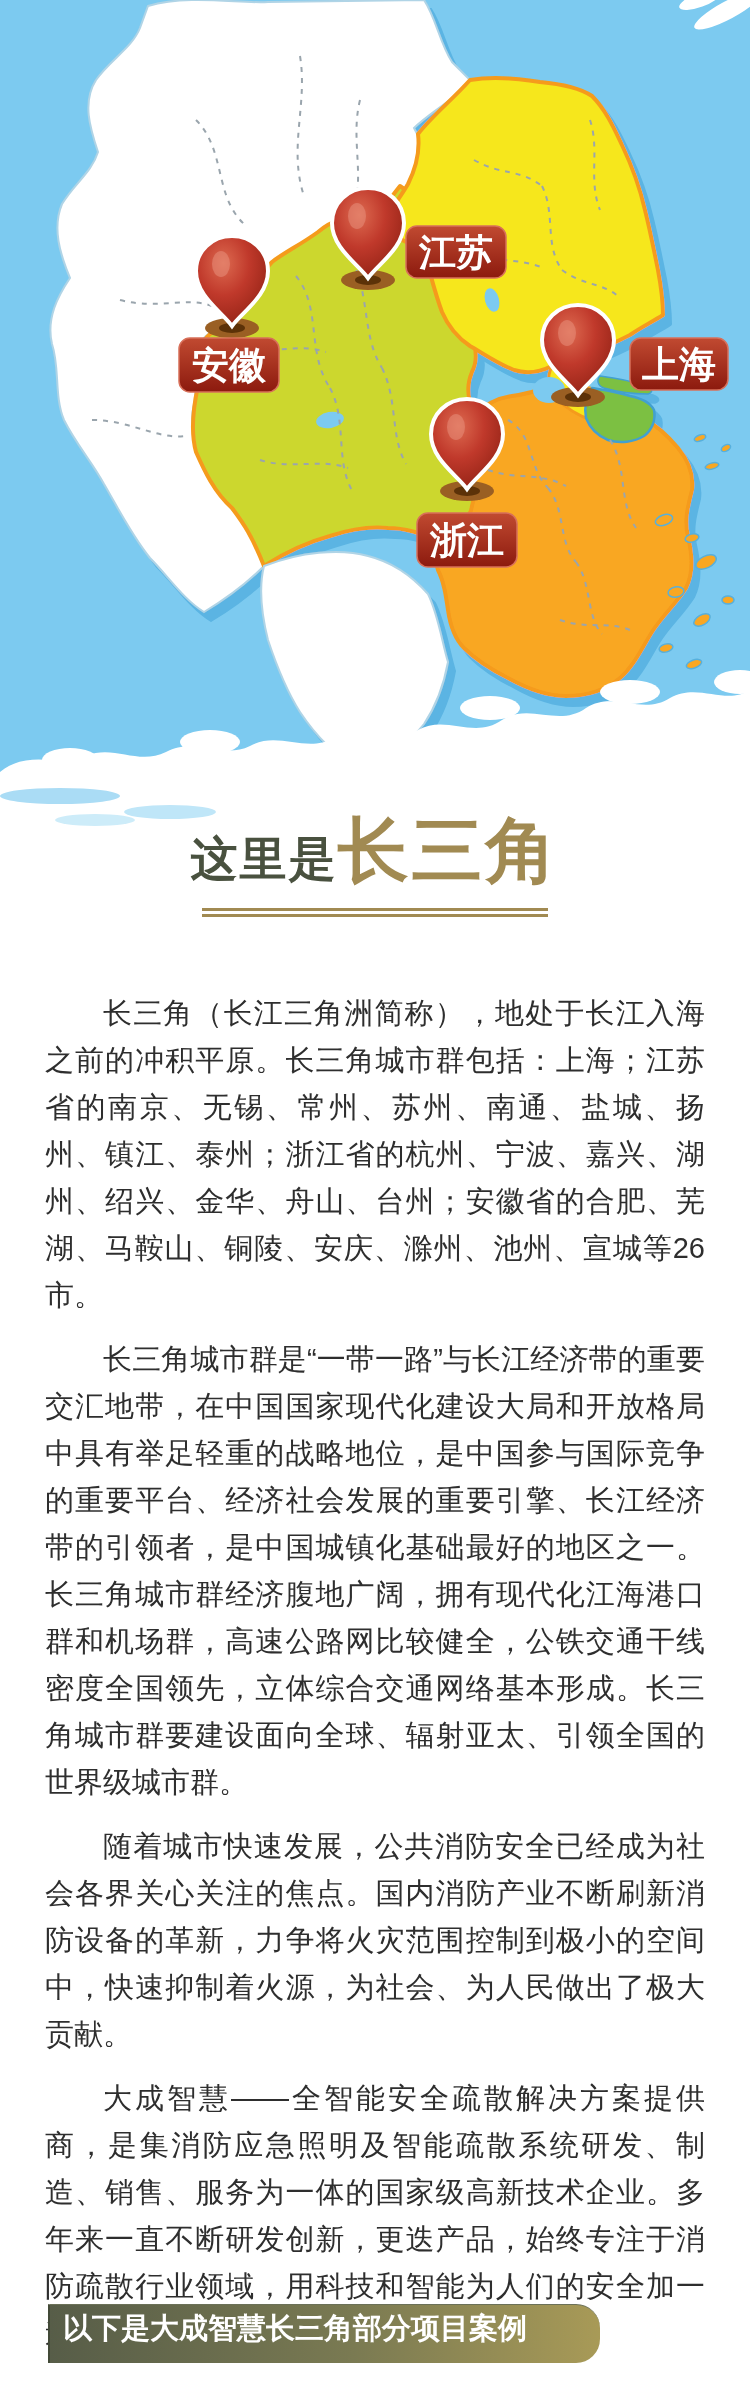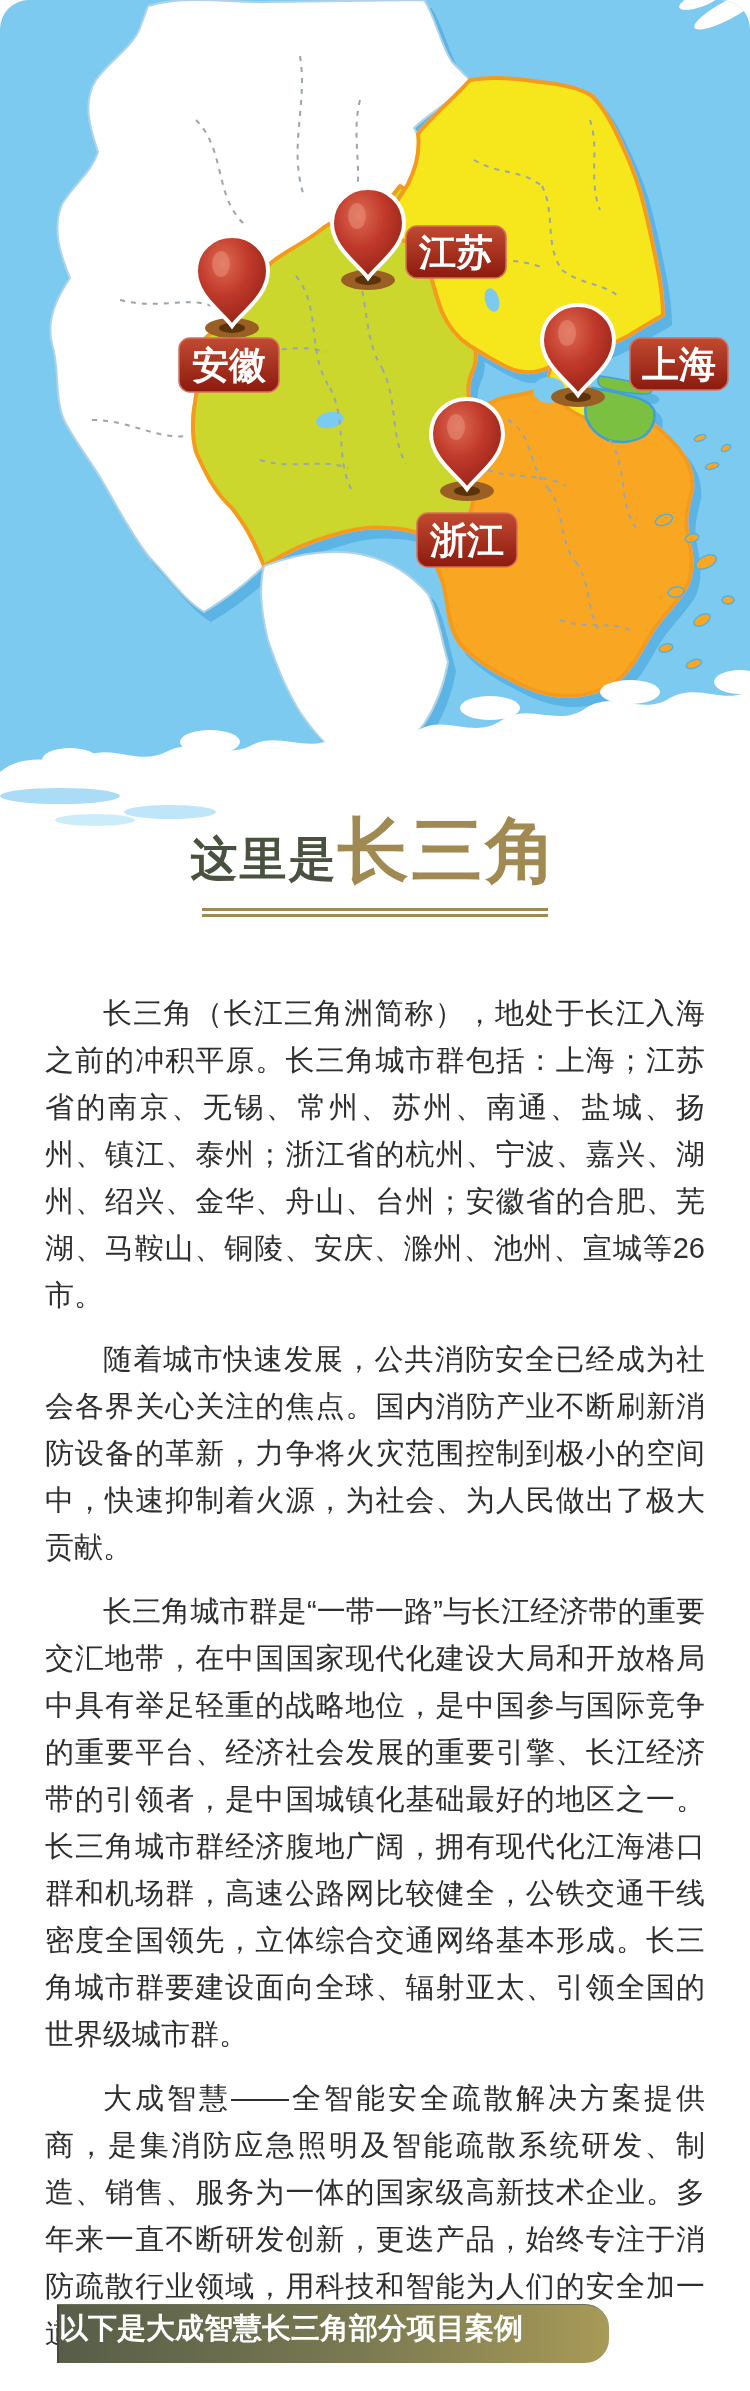--- a/index.html
+++ b/index.html
@@ -1,33 +1,33 @@
 <!DOCTYPE html>
 <html><head>
 <meta charset="utf-8">
 <style>
   html,body{margin:0;padding:0;background:#fff;}
   .page{position:relative;width:750px;height:2391px;background:#ffffff;overflow:hidden;
-        font-family:"Liberation Sans",sans-serif;border-radius:29px;}
+        font-family:"Liberation Sans",sans-serif;}
   .map-section{position:absolute;top:0;left:0;width:750px;height:830px;}
   .map-section svg{display:block;}
 
   .title-wrap{position:absolute;top:804px;left:0;width:750px;text-align:center;}
   .title-line{margin:0;white-space:nowrap;}
   .title-prefix{font-size:47px;font-weight:bold;color:#49513f;letter-spacing:2px;vertical-align:baseline;}
   .title-highlight{font-size:71px;font-weight:bold;color:#a18a52;letter-spacing:3px;vertical-align:baseline;}
   .title-rule{margin:9px auto 0 auto;width:346px;height:3px;
               border-top:3px solid #a18a52;border-bottom:3px solid #a18a52;}
 
   .article{position:absolute;top:990px;left:45px;width:660px;}
   .article p{margin:0 0 17px 0;font-size:29px;line-height:47px;color:#2e2e2e;
              text-align:justify;text-indent:2em;letter-spacing:0px;}
 
-  .footer-banner{position:absolute;top:2304px;left:57px;width:552px;height:59px;
-                 box-sizing:border-box;
+  .footer-banner{position:absolute;top:2304px;left:48px;width:552px;height:59px;
+                 box-sizing:border-box;padding-left:13px;
                  background:linear-gradient(90deg,#575d48 0%,#7a7a52 55%,#a89a57 100%);
                  border-left:2px solid #434a38;border-top:1px solid #6b7158;
                  border-radius:0 24px 24px 0;
                  color:#ffffff;font-size:29px;font-weight:bold;line-height:46px;
                  white-space:nowrap;}
 </style>
 </head>
 <body>
 
 <div class="page">
@@ -209,22 +209,22 @@
     </svg>
   </div>
 
   <div class="title-wrap">
     <h1 class="title-line"><span class="title-prefix">这里是</span><span class="title-highlight">长三角</span></h1>
     <div class="title-rule"></div>
   </div>
 
   <div class="article">
     <p>长三角（长江三角洲简称），地处于长江入海之前的冲积平原。长三角城市群包括：上海；江苏省的南京、无锡、常州、苏州、南通、盐城、扬州、镇江、泰州；浙江省的杭州、宁波、嘉兴、湖州、绍兴、金华、舟山、台州；安徽省的合肥、芜湖、马鞍山、铜陵、安庆、滁州、池州、宣城等26市。</p>
+    <p>长三角城市群是“一带一路”与长江经济带的重要交汇地带，在中国国家现代化建设大局和开放格局中具有举足轻重的战略地位，是中国参与国际竞争的重要平台、经济社会发展的重要引擎、长江经济带的引领者，是中国城镇化基础最好的地区之一。长三角城市群经济腹地广阔，拥有现代化江海港口群和机场群，高速公路网比较健全，公铁交通干线密度全国领先，立体综合交通网络基本形成。长三角城市群要建设面向全球、辐射亚太、引领全国的世界级城市群。</p>
     <p>随着城市快速发展，公共消防安全已经成为社会各界关心关注的焦点。国内消防产业不断刷新消防设备的革新，力争将火灾范围控制到极小的空间中，快速抑制着火源，为社会、为人民做出了极大贡献。</p>
-    <p>长三角城市群是“一带一路”与长江经济带的重要交汇地带，在中国国家现代化建设大局和开放格局中具有举足轻重的战略地位，是中国参与国际竞争的重要平台、经济社会发展的重要引擎、长江经济带的引领者，是中国城镇化基础最好的地区之一。长三角城市群经济腹地广阔，拥有现代化江海港口群和机场群，高速公路网比较健全，公铁交通干线密度全国领先，立体综合交通网络基本形成。长三角城市群要建设面向全球、辐射亚太、引领全国的世界级城市群。</p>
     <p>大成智慧——全智能安全疏散解决方案提供商，是集消防应急照明及智能疏散系统研发、制造、销售、服务为一体的国家级高新技术企业。多年来一直不断研发创新，更迭产品，始终专注于消防疏散行业领域，用科技和智能为人们的安全加一道防线，保障智慧城市安全迅速发展。</p>
   </div>
 
   <div class="footer-banner">
     <span>以下是大成智慧长三角部分项目案例</span>
   </div>
 
 </div>
 
 </body></html>

